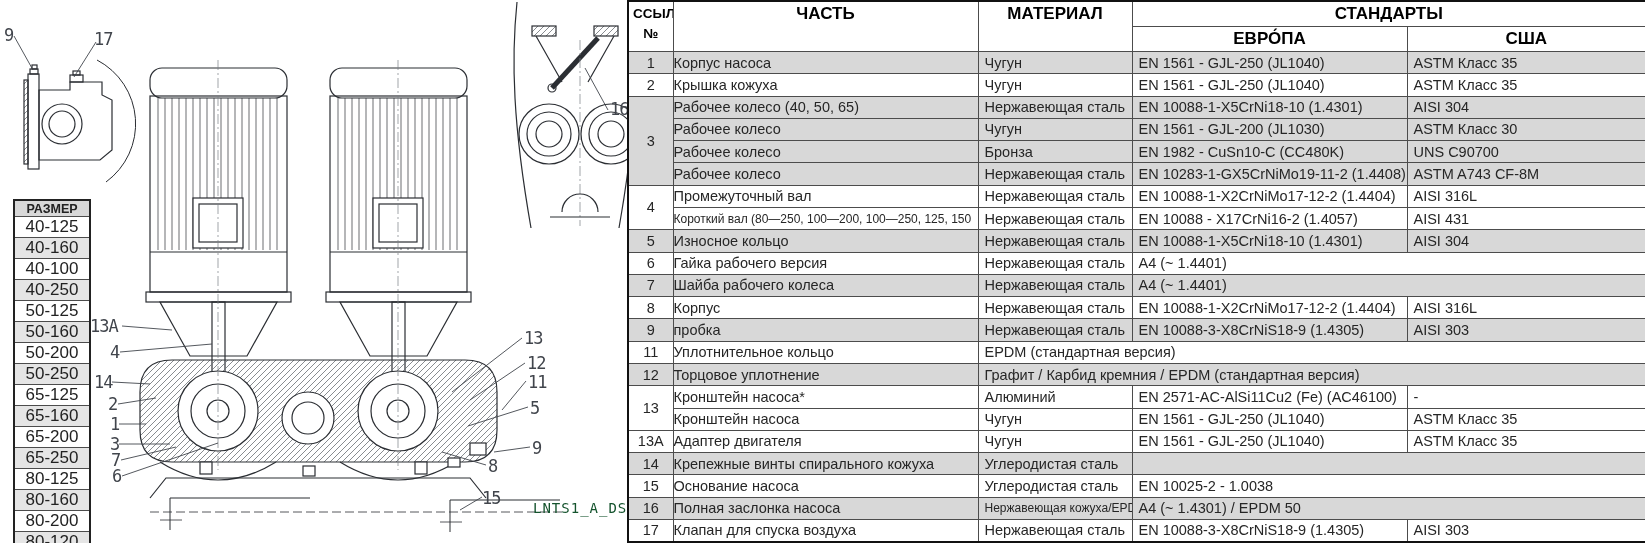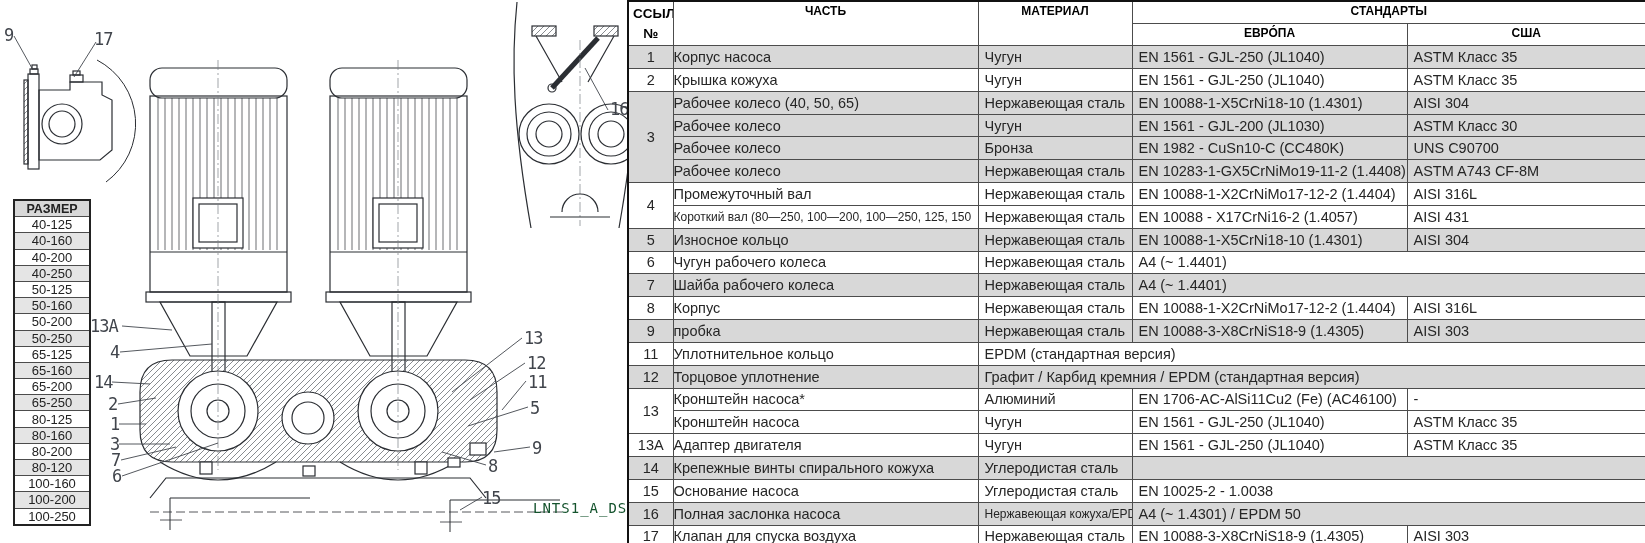--- a/index.html
+++ b/index.html
@@ -6,30 +6,30 @@
   body{width:1645px;height:543px;position:relative;font-family:"Liberation Sans",sans-serif;overflow:hidden;}
 
   
   .diagram-wrap{position:absolute;left:0;top:0;width:628px;height:543px;background:#fff;}
   .diagram-wrap svg{position:absolute;left:0;top:0;}
   .callout{position:absolute;font-family:"DejaVu Sans Mono",monospace;font-size:17px;color:#41454c;letter-spacing:-1px;line-height:1;}
   .dwg-code{position:absolute;left:533px;top:500px;font-family:"DejaVu Sans Mono",monospace;font-size:14px;color:#14532d;letter-spacing:1px;}
 
   
   .size-table{position:absolute;left:13px;top:199px;border-collapse:collapse;table-layout:fixed;border-radius:13px;}
-  .size-table td{border:1px solid #4c4c4c;width:74px;height:15.2px;text-align:center;font-size:13px;color:#222;padding:0;}
+  .size-table td{border:1px solid #4c4c4c;width:74px;height:15.2px;text-align:center;font-size:17px;color:#222;padding:0;}
   .size-table tr.hdr td{background:#d8d8d8;font-weight:bold;font-size:12.5px;}
   .size-table{border:2px solid #222;}
   .size-table tr.alt td{background:#e5e5e5;}
 
   
   .parts-wrap{position:absolute;left:627px;top:0;width:1018px;height:543px;}
   .parts-table{border-collapse:collapse;table-layout:fixed;width:1018px;height:543px;border:2px solid #111;}
   .parts-table th,.parts-table td{border:1px solid #4c4c4c;overflow:hidden;white-space:nowrap;}
-  .parts-table th{font-size:12px;color:#000;background:#fff;padding:2px 4px;}
+  .parts-table th{font-size:17px;color:#000;background:#fff;padding:2px 4px;}
   .parts-table thead th{vertical-align:top;text-align:center;}
   .parts-table thead .ref-h{font-size:13.5px;line-height:1.45;}
   .parts-table td{font-size:14.5px;color:#262626;padding:0 6px;}
   .parts-table td.ref{text-align:center;padding:0 2px;}
   .parts-table td.part{padding-left:0;}
   .parts-table td.small{font-size:12px;}
   .parts-table tr.shade td{background:#d8d8d8;}
   .parts-table tbody tr{height:21.6px;}
 </style>
 </head>
@@ -170,21 +170,21 @@
         <tr class="hdr">
           <td>РАЗМЕР</td>
         </tr>
         <tr>
           <td>40-125</td>
         </tr>
         <tr class="alt">
           <td>40-160</td>
         </tr>
         <tr>
-          <td>40-200</td>
+          <td>40-100</td>
         </tr>
         <tr class="alt">
           <td>40-250</td>
         </tr>
         <tr>
           <td>50-125</td>
         </tr>
         <tr class="alt">
           <td>50-160</td>
         </tr>
@@ -312,21 +312,21 @@
         </tr>
         <tr class="shade">
           <td class="ref" rowspan="1">5</td>
           <td class="part">Износное кольцо</td>
           <td class="mat">Нержавеющая сталь</td>
           <td class="eu">EN 10088-1-X5CrNi18-10 (1.4301)</td>
           <td class="usa">AISI 304</td>
         </tr>
         <tr>
           <td class="ref" rowspan="1">6</td>
-          <td class="part">Чугун рабочего колеса</td>
+          <td class="part">Гайка рабочего версия</td>
           <td class="mat">Нержавеющая сталь</td>
           <td class="eu" colspan="2">A4 (~ 1.4401)</td>
         </tr>
         <tr class="shade">
           <td class="ref" rowspan="1">7</td>
           <td class="part">Шайба рабочего колеса</td>
           <td class="mat">Нержавеющая сталь</td>
           <td class="eu" colspan="2">A4 (~ 1.4401)</td>
         </tr>
         <tr>
@@ -350,21 +350,21 @@
         </tr>
         <tr class="shade">
           <td class="ref" rowspan="1">12</td>
           <td class="part">Торцовое уплотнение</td>
           <td class="mat" colspan="3">Графит / Карбид кремния / EPDM (стандартная версия)</td>
         </tr>
         <tr>
           <td class="ref" rowspan="2">13</td>
           <td class="part">Кронштейн насоса*</td>
           <td class="mat">Алюминий</td>
-          <td class="eu">EN 1706-AC-AlSi11Cu2 (Fe) (AC46100)</td>
+          <td class="eu">EN 2571-AC-AlSi11Cu2 (Fe) (AC46100)</td>
           <td class="usa">-</td>
         </tr>
         <tr>
           <td class="part">Кронштейн насоса</td>
           <td class="mat">Чугун</td>
           <td class="eu">EN 1561 - GJL-250 (JL1040)</td>
           <td class="usa">ASTM Класс 35</td>
         </tr>
         <tr>
           <td class="ref" rowspan="1">13A</td>

